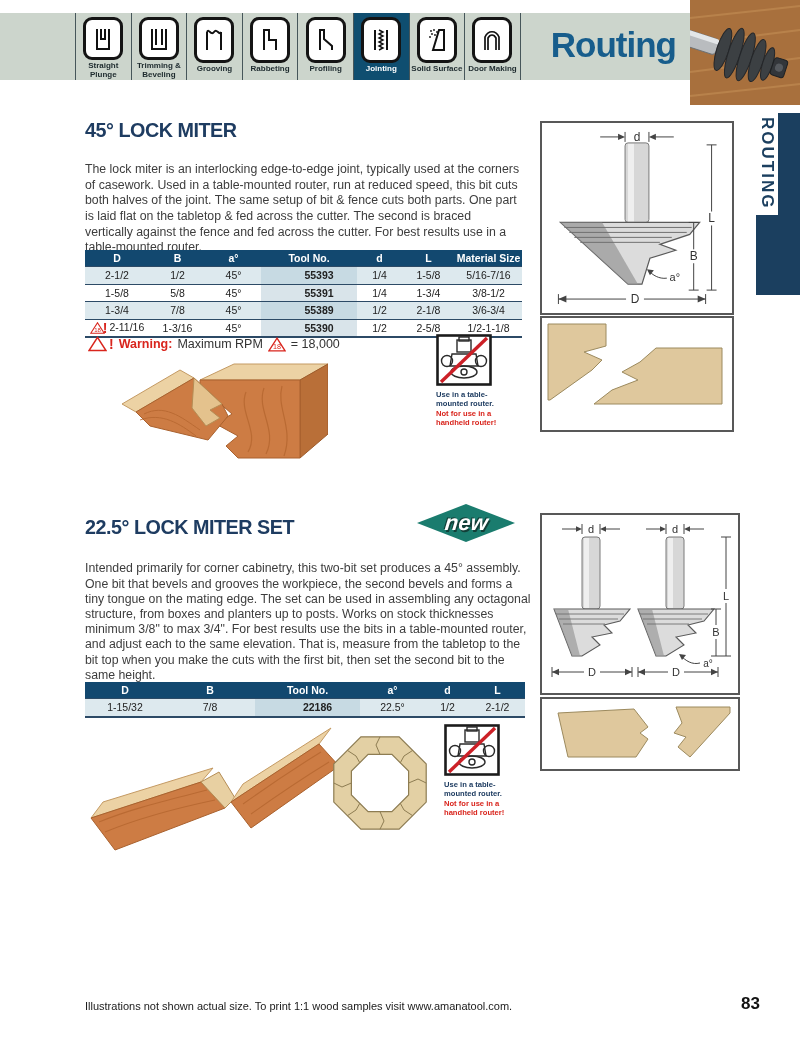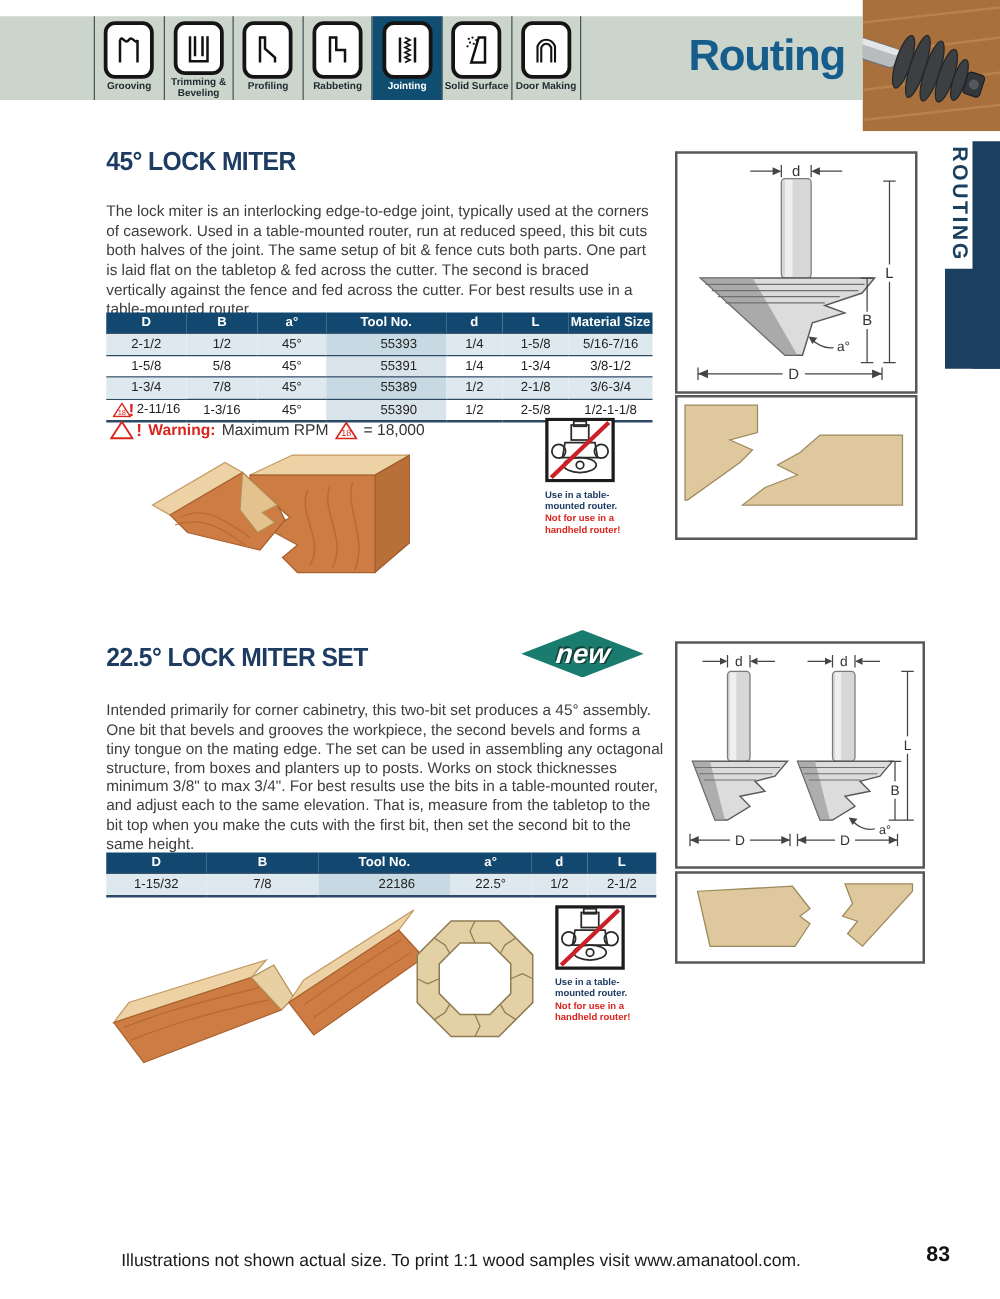--- a/index.html
+++ b/index.html
@@ -38,21 +38,21 @@
 
   
   table{border-collapse:collapse;table-layout:fixed;position:absolute;font-size:10.5px;}
   .t1{left:85px;top:250px;width:437px;}
   .t2{left:85px;top:682px;width:440px;}
   th{background:#12486f;color:#fff;font-weight:bold;height:16px;padding:0;text-align:center;}
   td{height:16.5px;padding:0;text-align:center;color:#222;border-top:1.5px solid #2c4a66;}
   table{border-bottom:2.5px solid #2c4a66;}
   tr.alt td{background:#dde9ee;}
   tr.alt td.toolcell{background:#c7dae3;}
-  td.toolcell{background:#d9e4ea;font-weight:normal;padding-left:20px;}
+  td.toolcell{background:#d9e4ea;font-weight:bold;padding-left:20px;}
   tr.alt td:first-child{position:relative;}
   .rowbadge{display:inline-flex;align-items:center;gap:1px;margin-right:2px;vertical-align:middle;}
 
   
   .warnline{position:absolute;left:88px;top:336px;display:flex;align-items:center;gap:5px;font-size:12.5px;color:#333;}
   .warn-red{color:#d9251d;font-weight:bold;}
   .warn-bang{color:#d9251d;font-weight:bold;font-size:14px;margin-left:-3px;}
 
   
   .rwarn{position:absolute;width:76px;}
@@ -69,66 +69,74 @@
   .dbox2{left:540px;top:513px;width:196px;height:178px;}
   .pbox2{left:540px;top:697px;width:196px;height:70px;}
 
   
   .newbadge{position:absolute;left:417px;top:504px;width:98px;height:38px;background:#1a7c6e;
      clip-path:polygon(0 50%,50% 0,100% 50%,50% 100%);display:flex;align-items:center;justify-content:center;}
   .newbadge span{color:#fff;font-size:22px;font-weight:bold;font-style:italic;transform:skewX(-6deg);
      text-shadow:1.5px 1.5px 0 #123f38, -1px -1px 0 #123f38;}
 
   
-  .footnote{position:absolute;left:85px;top:1000px;font-size:14px;color:#1a1a1a;margin-left:12px;}
+  .footnote{position:absolute;left:85px;top:1000px;font-size:11px;color:#1a1a1a;}
   .brand{position:absolute;left:584px;top:990px;display:flex;align-items:center;}
   .brand-name{font-size:21px;font-weight:bold;font-style:italic;color:#0d0d0d;letter-spacing:-0.5px;margin-left:5px;}
   .brand-reg{font-size:9px;vertical-align:super;font-style:normal;}
   .pagenum{position:absolute;right:40px;top:994px;font-size:17px;font-weight:bold;color:#111;}
 
   svg text{font-family:"Liberation Sans", sans-serif;}
 </style>
 </head>
 <body>
 
 <div class="page">
 
   <div class="band">
     <nav class="tabs">
       <div class="tab">
         <span class="tab-iconbox">
           <svg width="22" height="26" viewBox="0 0 22 26">
+              <path d="M5 3 V23 H17 V3 M9 3 V13 H13 V3" stroke="#111" stroke-width="2" fill="none"></path>
+            </svg>
+        </span>
+        <span class="tab-label">Straight Plunge</span>
+      </div>
+      <div class="tab">
+        <span class="tab-iconbox">
+          <svg width="22" height="26" viewBox="0 0 22 26">
+              <path d="M4 3 V23 H18 V3 M8 3 V19 M14 3 V19" stroke="#111" stroke-width="2" fill="none"></path>
+            </svg>
+        </span>
+        <span class="tab-label">Trimming &amp; Beveling</span>
+      </div>
+      <div class="tab">
+        <span class="tab-iconbox">
+          <svg width="22" height="26" viewBox="0 0 22 26">
               <path d="M4 23 V5 M18 23 V5 M4 5 C6 1 8 9 11 5 C14 1 16 9 18 5" stroke="#111" stroke-width="2" fill="none"></path>
             </svg>
         </span>
         <span class="tab-label">Grooving</span>
       </div>
       <div class="tab">
         <span class="tab-iconbox">
           <svg width="22" height="26" viewBox="0 0 22 26">
-              <path d="M4 3 V23 H18 V3 M8 3 V19 M14 3 V19" stroke="#111" stroke-width="2" fill="none"></path>
-            </svg>
-        </span>
-        <span class="tab-label">Trimming &amp; Beveling</span>
+              <path d="M5 23 V3 H10 V13 H17 V23" stroke="#111" stroke-width="2" fill="none"></path>
+            </svg>
+        </span>
+        <span class="tab-label">Rabbeting</span>
       </div>
       <div class="tab">
         <span class="tab-iconbox">
           <svg width="22" height="26" viewBox="0 0 22 26">
               <path d="M5 23 V3 H9 V12 L17 19 V23" stroke="#111" stroke-width="2" fill="none"></path>
             </svg>
         </span>
         <span class="tab-label">Profiling</span>
-      </div>
-      <div class="tab">
-        <span class="tab-iconbox">
-          <svg width="22" height="26" viewBox="0 0 22 26">
-              <path d="M5 23 V3 H10 V13 H17 V23" stroke="#111" stroke-width="2" fill="none"></path>
-            </svg>
-        </span>
-        <span class="tab-label">Rabbeting</span>
       </div>
       <div class="tab active">
         <span class="tab-iconbox">
           <svg width="22" height="26" viewBox="0 0 22 26">
               <path d="M5 3 V23 M17 3 V23" stroke="#111" stroke-width="2" fill="none"></path>
               <path d="M9 3 l4 2 -4 2 4 2 -4 2 4 2 -4 2 4 2 -4 2 4 2 -4 2" stroke="#111" stroke-width="1.4" fill="none"></path>
             </svg>
         </span>
         <span class="tab-label">Jointing</span>
       </div>

